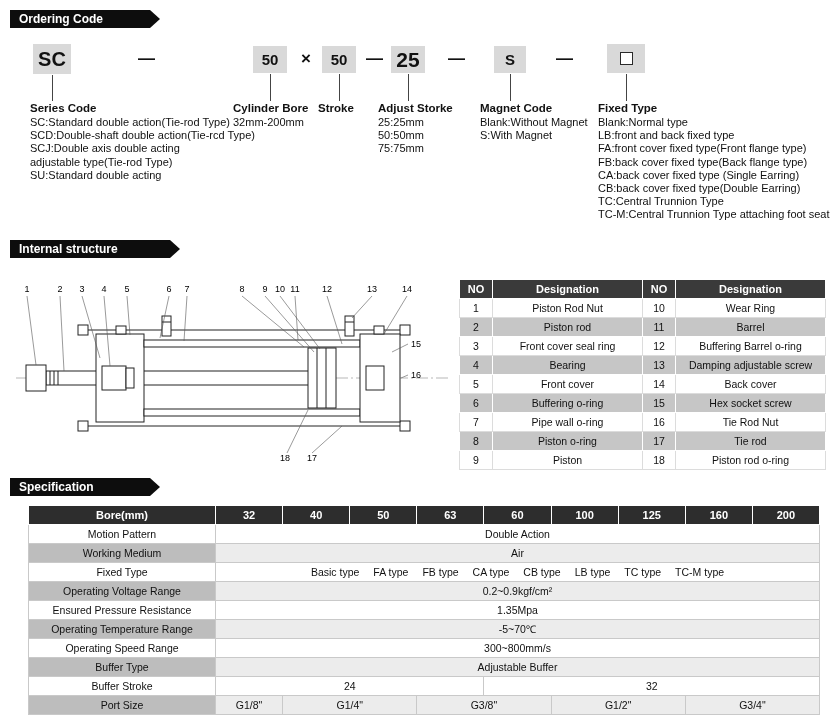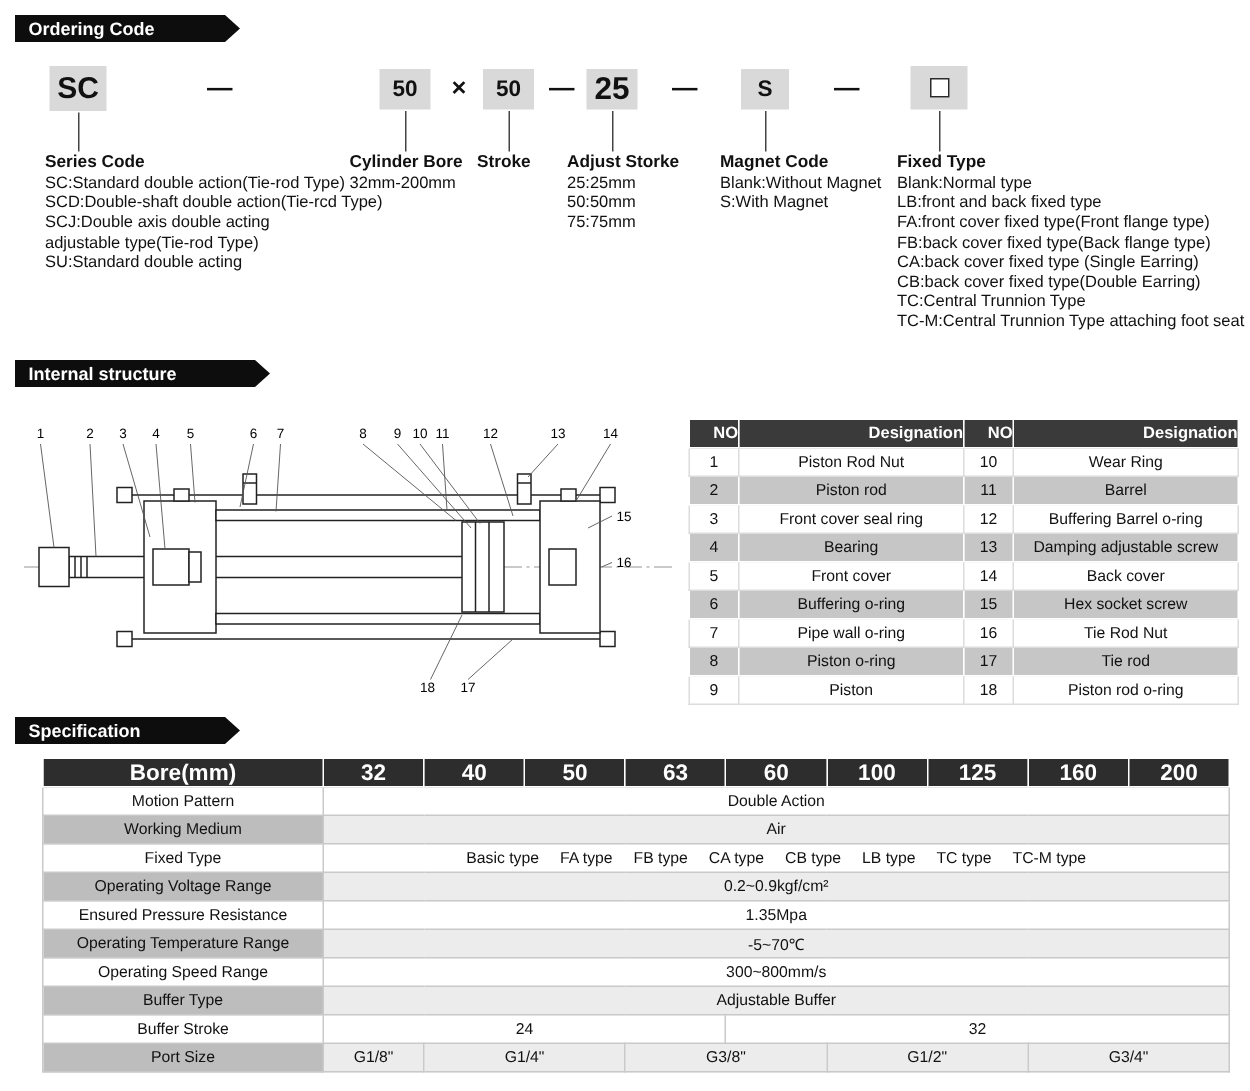--- a/index.html
+++ b/index.html
@@ -21,26 +21,26 @@
   .vline { position:absolute; width:1px; background:#444; }
   .blank-square { width:13px; height:13px; border:1.5px solid #2a2a2a; background:#fff; display:block; }
 
   .grp-title { position:absolute; font-weight:bold; font-size:11.5px; white-space:nowrap; }
   .grp-lines { position:absolute; font-size:11px; line-height:13.2px; white-space:nowrap; }
 
   .drawing { position:absolute; left:12px; top:278px; width:440px; height:190px; }
 
   table { border-collapse:collapse; table-layout:fixed; }
   .parts { position:absolute; left:459px; top:279px; width:366px; }
-  .parts th { background:#3a3a3a; color:#fff; font-weight:bold; font-size:11px; height:19px; border:1px solid #fff; text-align:right; }
+  .parts th { background:#3a3a3a; color:#fff; font-weight:bold; font-size:11px; height:19px; border:1px solid #fff; text-align:center; }
   .parts td { font-size:10.5px; text-align:center; height:19px; border:1px solid #dcdcdc; background:#fff; }
   .parts tr.alt td { background:#c6c6c6; border-color:#fff; }
 
   .spec { position:absolute; left:28px; top:505px; width:792px; }
-  .spec th { background:#2d2d2d; color:#fff; font-weight:bold; font-size:15px; height:19px; border:1px solid #fff; text-align:center; }
+  .spec th { background:#2d2d2d; color:#fff; font-weight:bold; font-size:11px; height:19px; border:1px solid #fff; text-align:center; }
   .spec td { font-size:10.5px; text-align:center; height:19px; border:1px solid #c9c9c9; background:#fff; }
   .spec tr.alt td { background:#ececec; }
   .spec tr.alt td.label { background:#bdbdbd; }
   .ft { display:inline-block; margin:0 7px; }
 </style>
 </head>
 <body>
 
 <div class="page">
 

